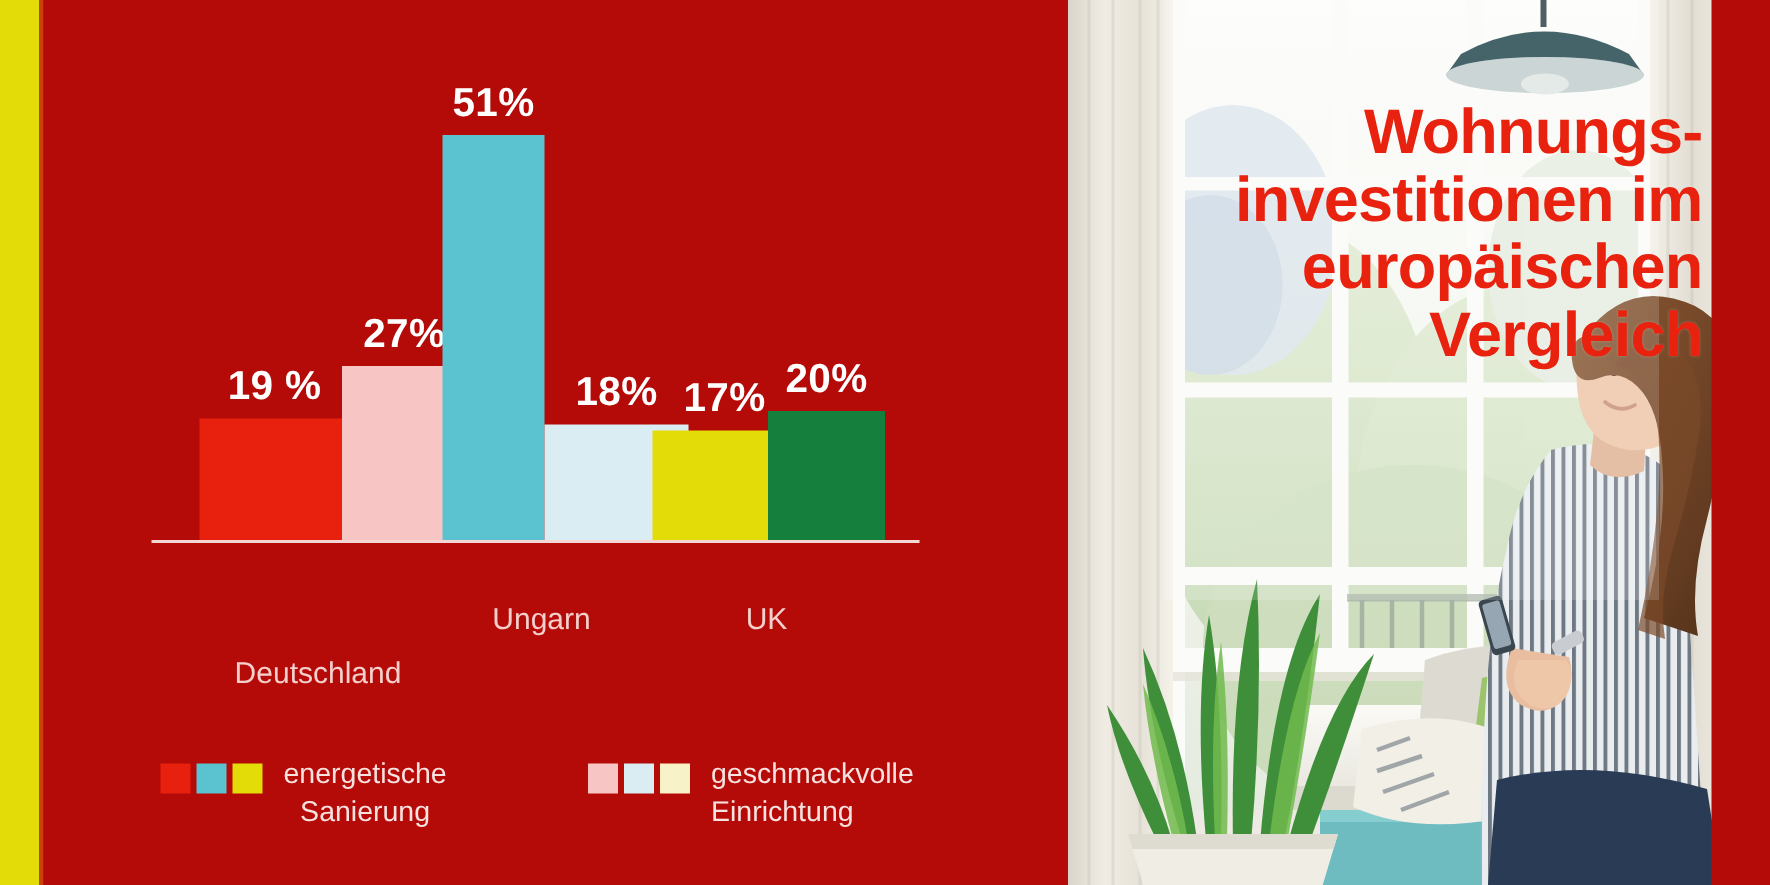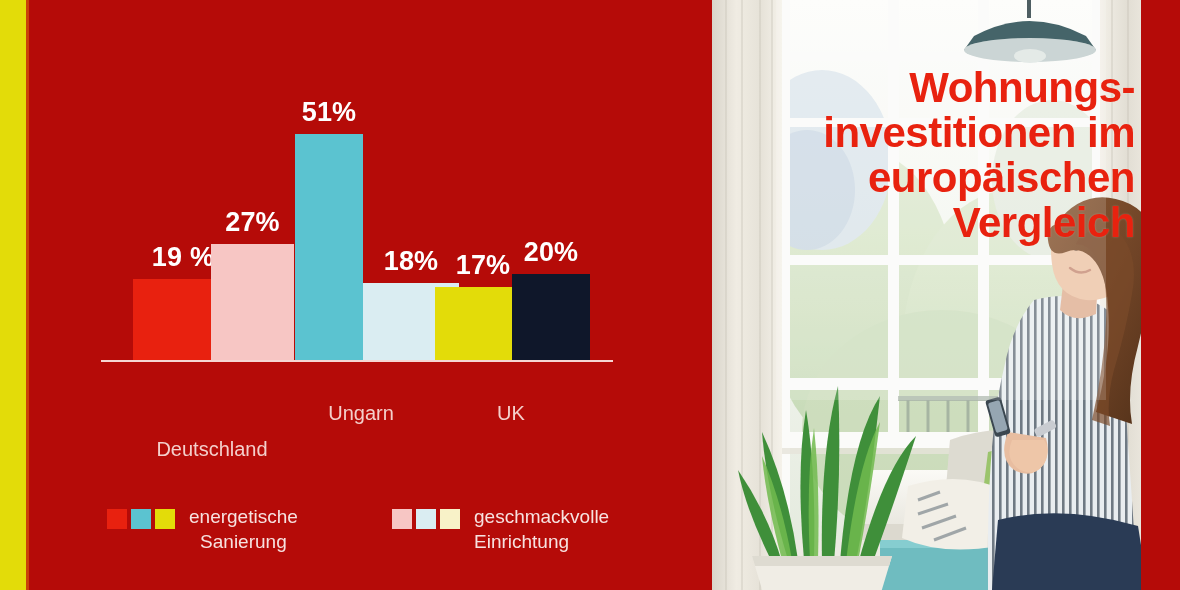--- a/index.html
+++ b/index.html
@@ -150,33 +150,33 @@
 
   <div class="red-panel">
 
     <div class="chart-area">
       <div class="chart-plot">
         <div class="axis-line"></div>
         <div id="bars-container">
             <div class="bar" style="left: 44px; width: 100px; height: 81.4286px; background: rgb(232, 33, 15);">
               <span class="bar-value">19 %</span>
             </div>
-            <div class="bar" style="left: 122px; width: 83px; height: 115.714px; background: rgb(247, 198, 196);">
+            <div class="bar" style="left: 139px; width: 83px; height: 115.714px; background: rgb(247, 198, 196);">
               <span class="bar-value">27%</span>
             </div>
-            <div class="bar" style="left: 206px; width: 68px; height: 226px; background: rgb(91, 195, 208);">
+            <div class="bar" style="left: 206px; width: 68px; height: 270px; background: rgb(91, 195, 208);">
               <span class="bar-value">51%</span>
             </div>
             <div class="bar" style="left: 274px; width: 96px; height: 77.1429px; background: rgb(218, 237, 242);">
               <span class="bar-value">18%</span>
             </div>
             <div class="bar" style="left: 346px; width: 96px; height: 72.8571px; background: rgb(227, 220, 9);">
               <span class="bar-value">17%</span>
             </div>
-            <div class="bar" style="left: 423px; width: 78px; height: 85.7143px; background: #0f172a;">
+            <div class="bar" style="left: 423px; width: 78px; height: 85.7143px; background: #15803d;">
               <span class="bar-value">20%</span>
             </div>
           </div>
         <div id="group-labels">
             <div class="group-label" style="left: 123px; margin-top: 36px;">Deutschland</div>
             <div class="group-label" style="left: 272px;">Ungarn</div>
             <div class="group-label" style="left: 422px;">UK</div>
           </div>
       </div>
     </div>

